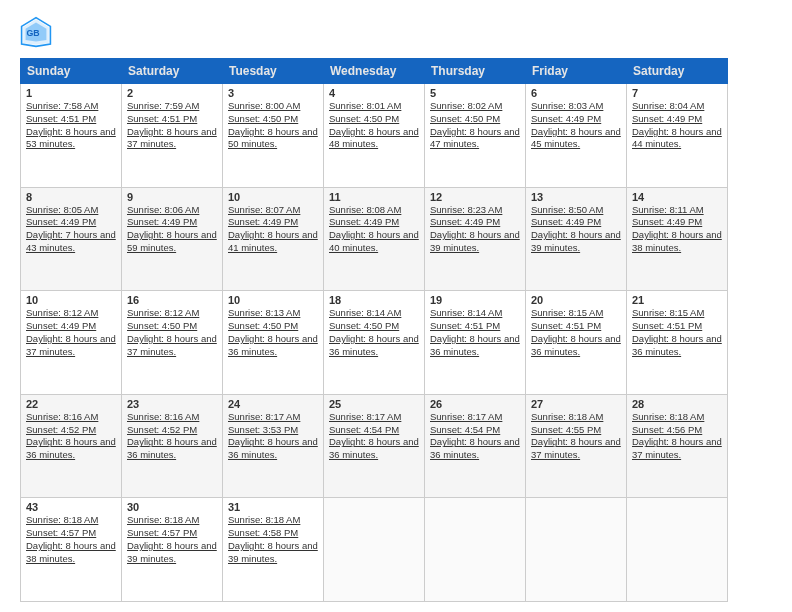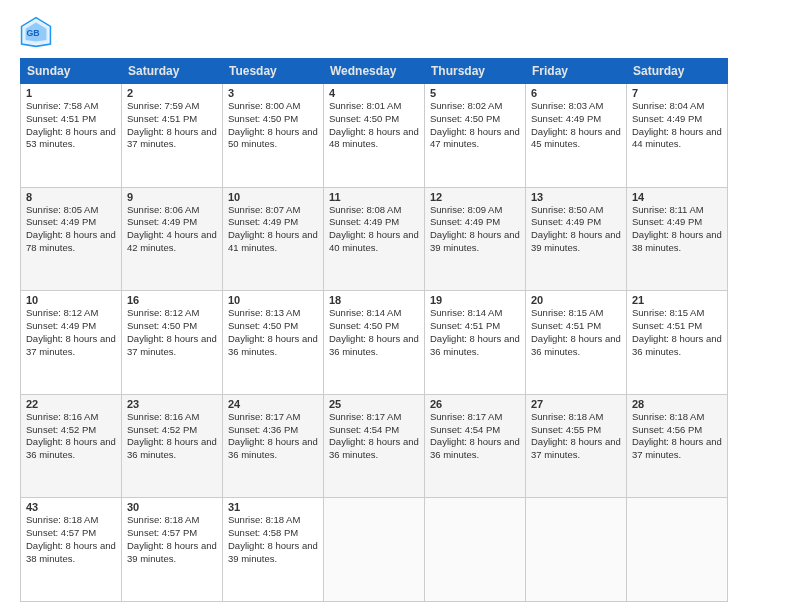--- a/index.html
+++ b/index.html
@@ -80,20 +80,21 @@
       background: #f5f5f5;
     }
     .day-num {
       font-size: 11px;
       font-weight: bold;
       display: block;
       margin-bottom: 1px;
     }
     .day-info {
       line-height: 1.35;
+      text-decoration: underline;
     }
     td.empty {
       background: #fafafa;
     }
   </style>
 </head>
 <body>
 
 <div class="page">
   <div class="header">
@@ -185,29 +186,29 @@
             <span>Daylight: 8 hours and 44 minutes.</span>
           </div>
         </td>
         </tr>
         <tr>
           <td>
           <span class="day-num">8</span>
           <div class="day-info">
             <span>Sunrise: 8:05 AM</span><br>
             <span>Sunset: 4:49 PM</span><br>
-            <span>Daylight: 8 hours and 78 minutes.</span>
+            <span>Daylight: 7 hours and 43 minutes.</span>
           </div>
         </td>
           <td>
           <span class="day-num">9</span>
           <div class="day-info">
             <span>Sunrise: 8:06 AM</span><br>
             <span>Sunset: 4:49 PM</span><br>
-            <span>Daylight: 4 hours and 42 minutes.</span>
+            <span>Daylight: 8 hours and 59 minutes.</span>
           </div>
         </td>
           <td>
           <span class="day-num">10</span>
           <div class="day-info">
             <span>Sunrise: 8:07 AM</span><br>
             <span>Sunset: 4:49 PM</span><br>
             <span>Daylight: 8 hours and 41 minutes.</span>
           </div>
         </td>
@@ -215,21 +216,21 @@
           <span class="day-num">11</span>
           <div class="day-info">
             <span>Sunrise: 8:08 AM</span><br>
             <span>Sunset: 4:49 PM</span><br>
             <span>Daylight: 8 hours and 40 minutes.</span>
           </div>
         </td>
           <td>
           <span class="day-num">12</span>
           <div class="day-info">
-            <span>Sunrise: 8:09 AM</span><br>
+            <span>Sunrise: 8:23 AM</span><br>
             <span>Sunset: 4:49 PM</span><br>
             <span>Daylight: 8 hours and 39 minutes.</span>
           </div>
         </td>
           <td>
           <span class="day-num">13</span>
           <div class="day-info">
             <span>Sunrise: 8:50 AM</span><br>
             <span>Sunset: 4:49 PM</span><br>
             <span>Daylight: 8 hours and 39 minutes.</span>
@@ -316,21 +317,21 @@
           <div class="day-info">
             <span>Sunrise: 8:16 AM</span><br>
             <span>Sunset: 4:52 PM</span><br>
             <span>Daylight: 8 hours and 36 minutes.</span>
           </div>
         </td>
           <td>
           <span class="day-num">24</span>
           <div class="day-info">
             <span>Sunrise: 8:17 AM</span><br>
-            <span>Sunset: 4:36 PM</span><br>
+            <span>Sunset: 3:53 PM</span><br>
             <span>Daylight: 8 hours and 36 minutes.</span>
           </div>
         </td>
           <td>
           <span class="day-num">25</span>
           <div class="day-info">
             <span>Sunrise: 8:17 AM</span><br>
             <span>Sunset: 4:54 PM</span><br>
             <span>Daylight: 8 hours and 36 minutes.</span>
           </div>

